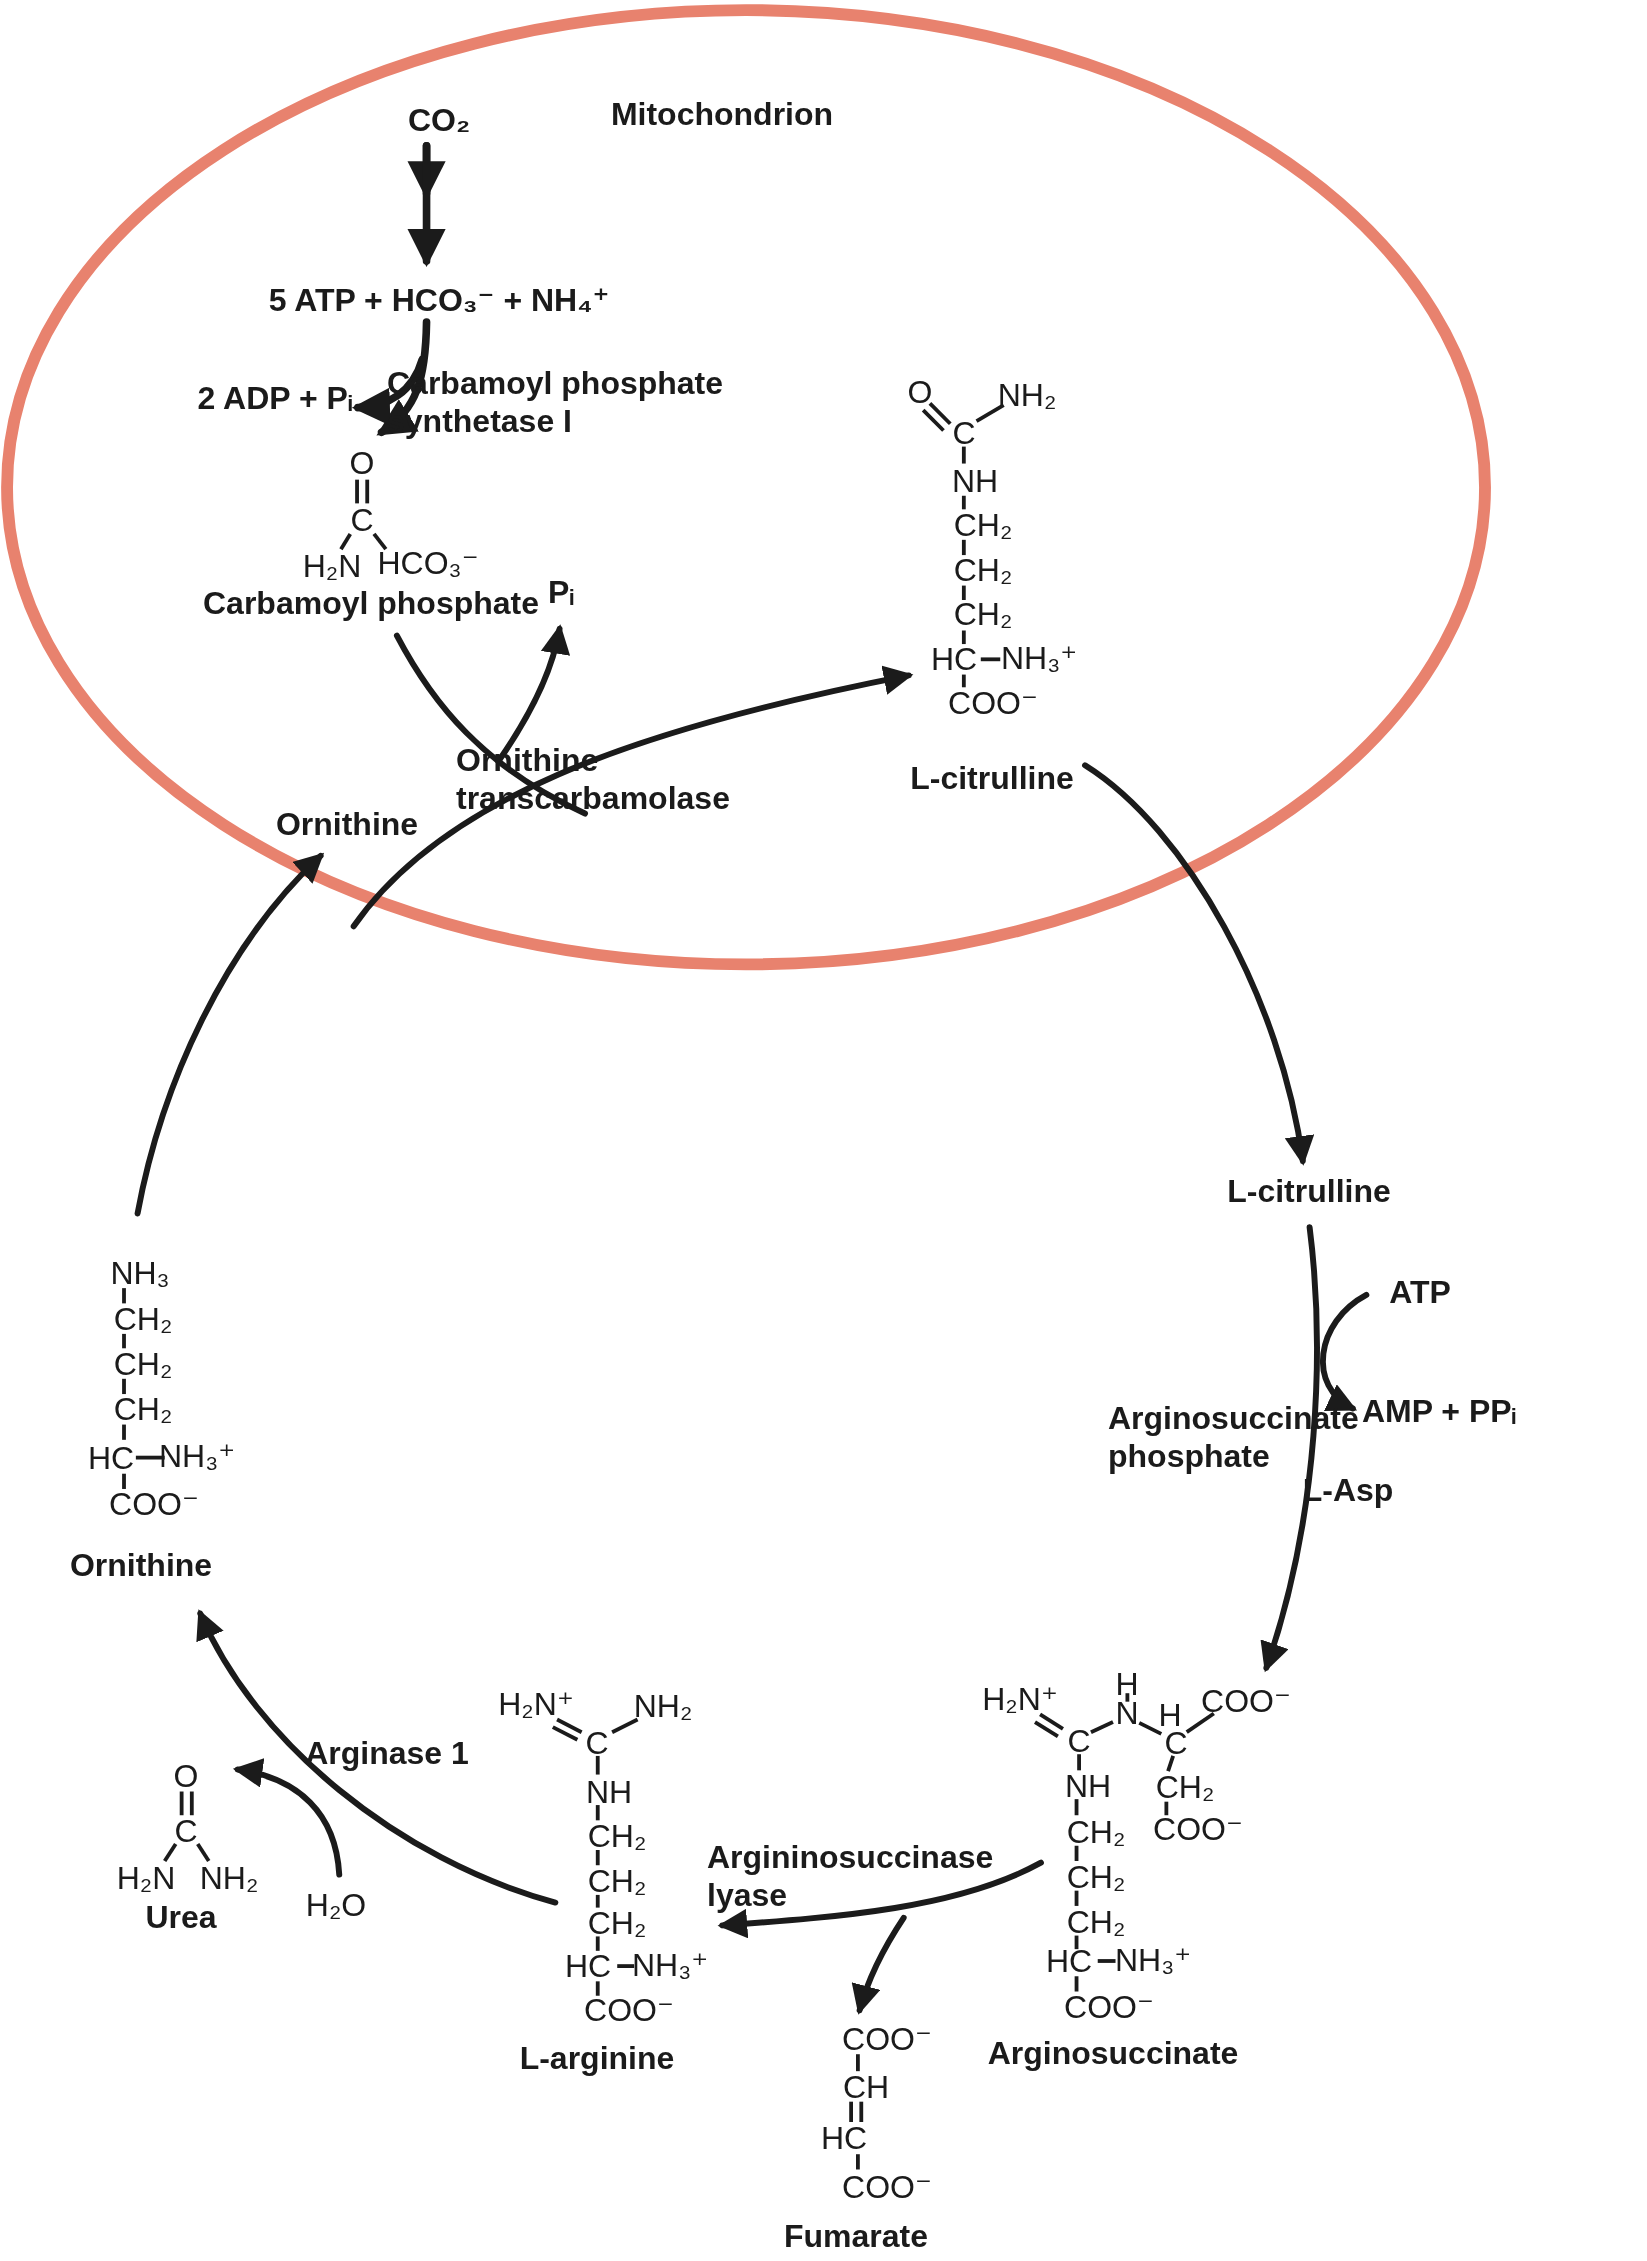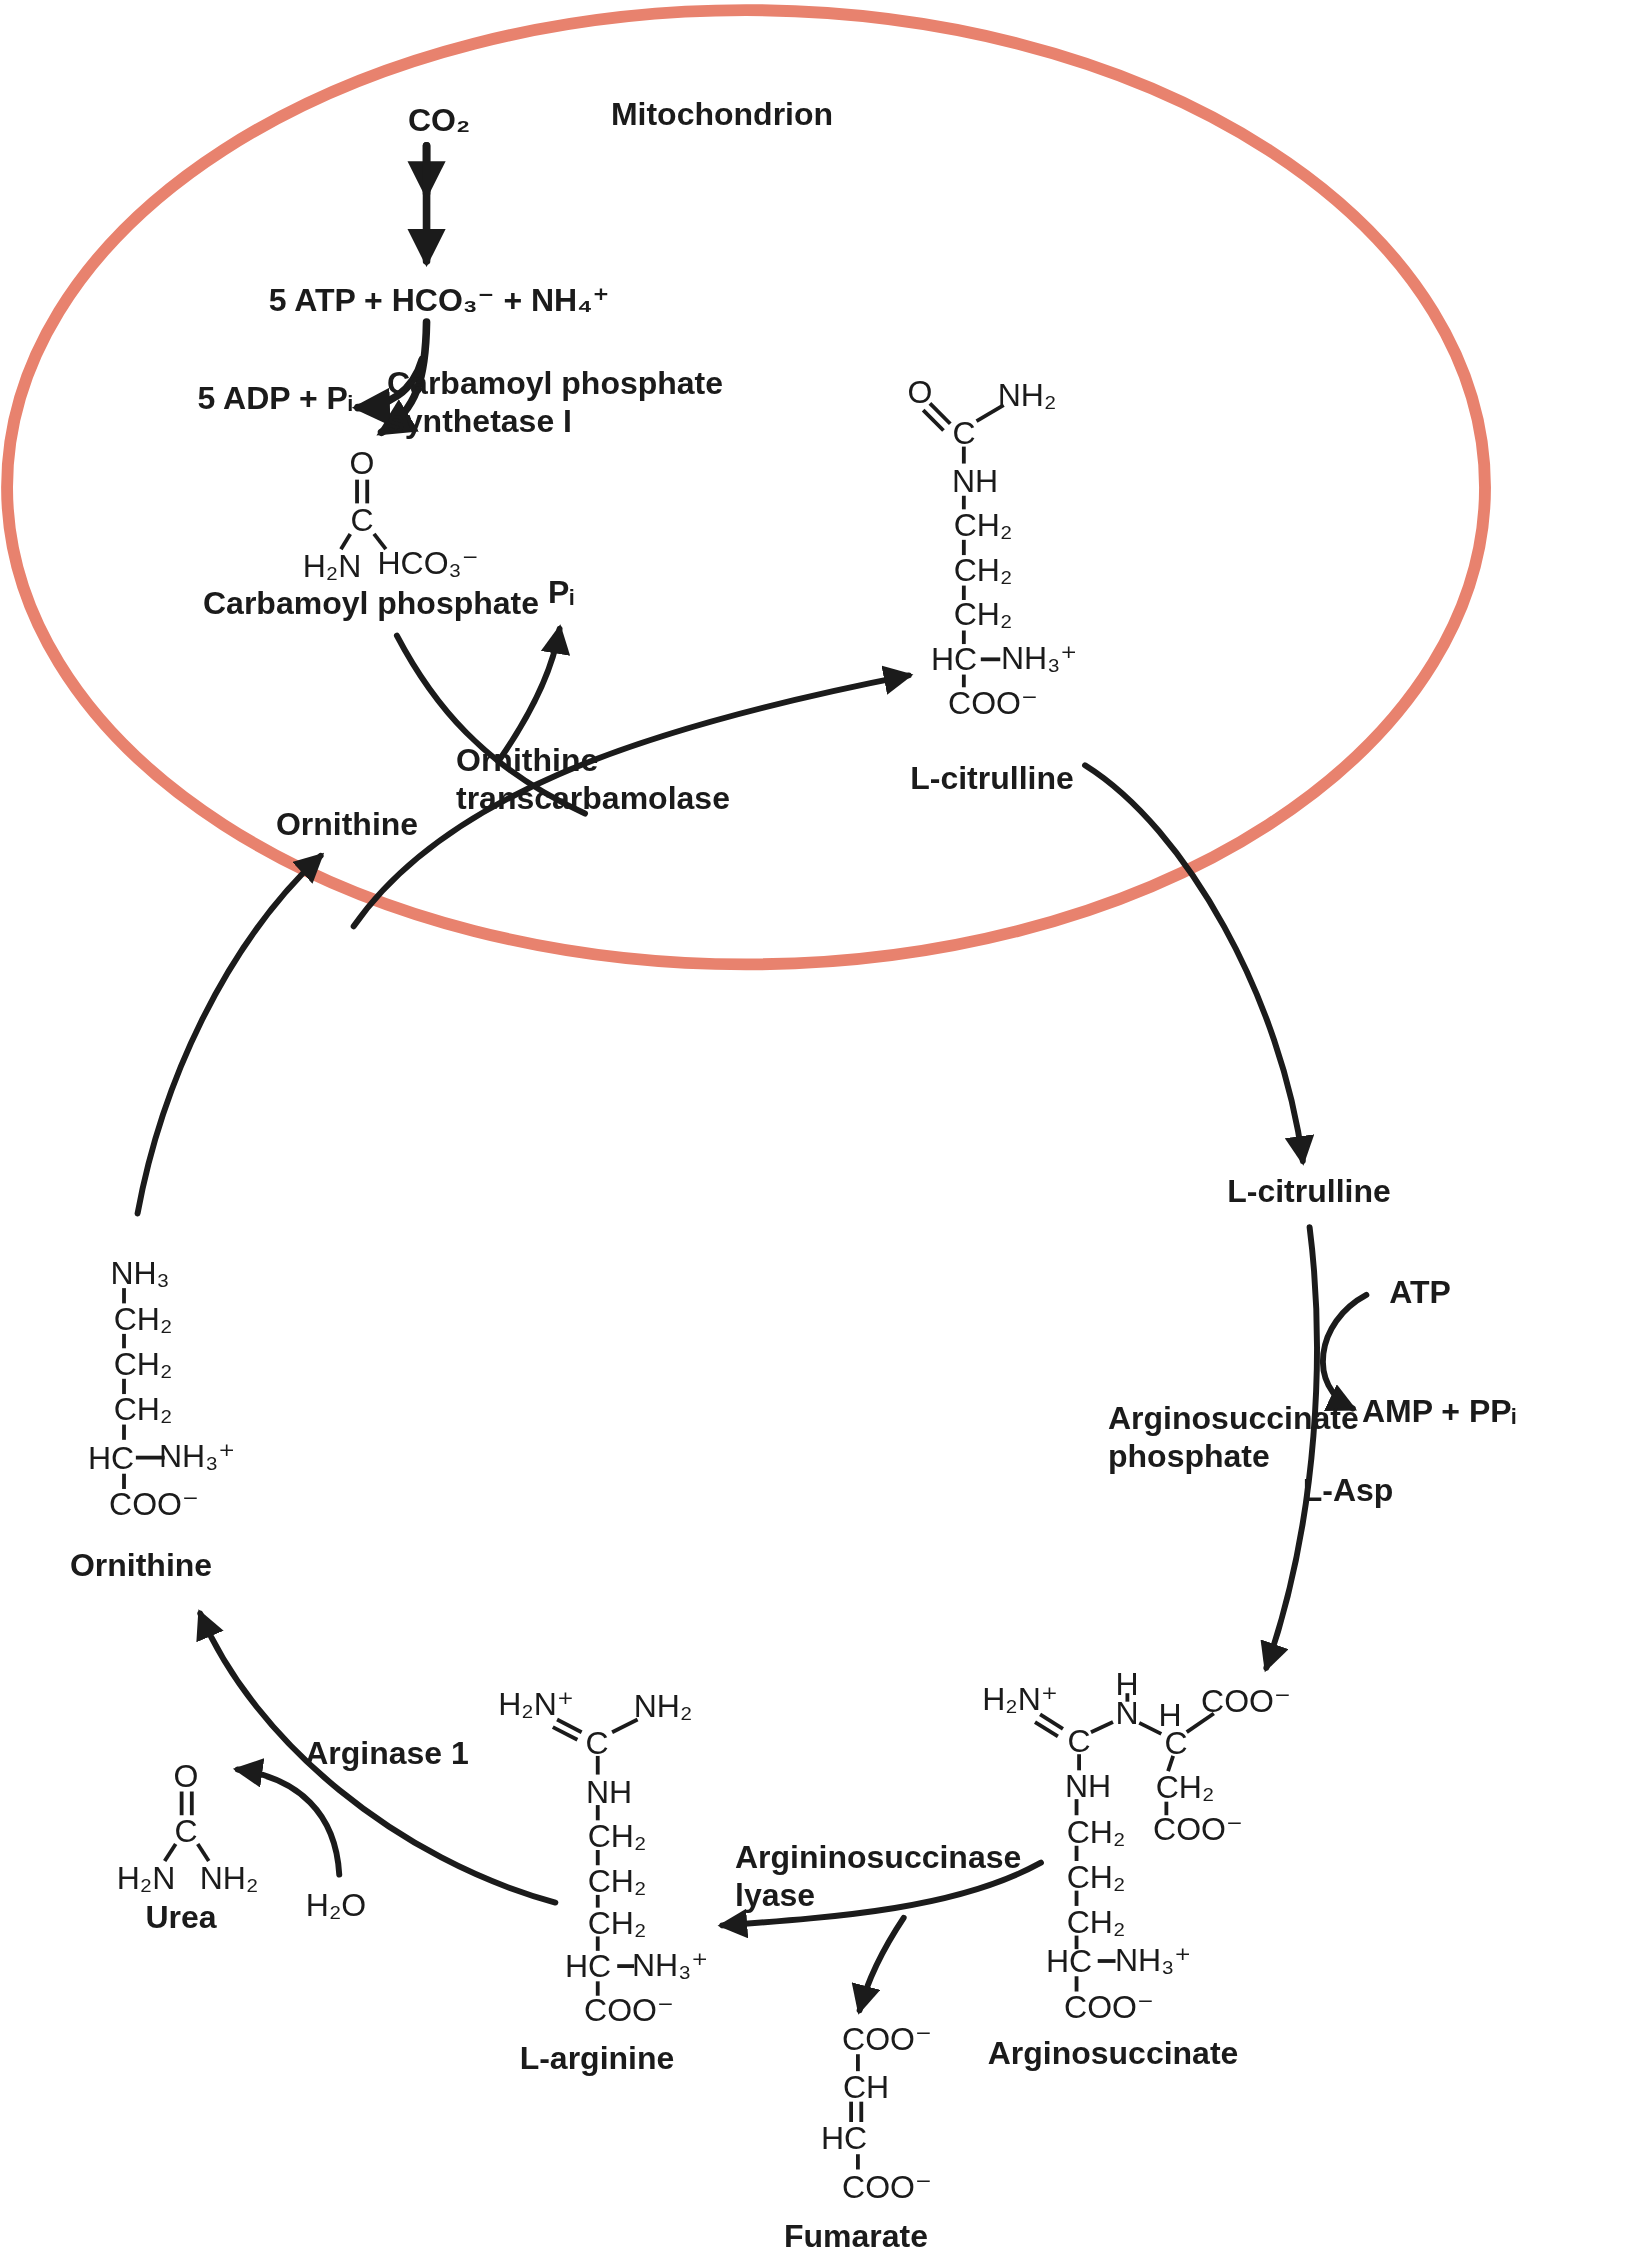--- a/index.html
+++ b/index.html
@@ -113,21 +113,21 @@
       <line x1="1012" y1="2424" x2="1012" y2="2444"></line>
       <line x1="1004" y1="2480" x2="1004" y2="2504"></line>
         <line x1="1016" y1="2480" x2="1016" y2="2504"></line>
       <line x1="1012" y1="2542" x2="1012" y2="2560"></line>
     </g>
   </svg>
 
   <div class="lbl" style="left:722px;top:114px">Mitochondrion</div>
   <div class="lbl" style="left:439px;top:120px">CO₂</div>
   <div class="lbl" style="left:439px;top:300px">5 ATP + HCO₃⁻ + NH₄⁺</div>
-  <div class="lbl" style="left:275px;top:398px">5 ADP + Pᵢ</div>
+  <div class="lbl" style="left:275px;top:398px">2 ADP + Pᵢ</div>
 
   <div class="lblblock" style="left:387px;top:364px">
     <div>Carbamoyl phosphate</div>
     <div>synthetase I</div>
   </div>
 
   <div class="lbl" style="left:371px;top:603px">Carbamoyl phosphate</div>
   <div class="lbl" style="left:561px;top:592px">Pᵢ</div>
 
   <div class="lblblock" style="left:456px;top:741px">
@@ -146,21 +146,21 @@
     <div>phosphate</div>
   </div>
 
   <div class="lbl" style="left:1348px;top:1490px">L-Asp</div>
   <div class="lbl" style="left:141px;top:1565px">Ornithine</div>
   <div class="lbl" style="left:387px;top:1753px">Arginase 1</div>
   <div class="lbl" style="left:181px;top:1917px">Urea</div>
   <div class="atom" style="left:336px;top:1905px">H₂O</div>
   <div class="lbl" style="left:597px;top:2058px">L-arginine</div>
 
-  <div class="lblblock" style="left:735px;top:1838px">
+  <div class="lblblock" style="left:707px;top:1838px">
     <div>Argininosuccinase</div>
     <div>lyase</div>
   </div>
 
   <div class="lbl" style="left:1113px;top:2053px">Arginosuccinate</div>
   <div class="lbl" style="left:856px;top:2236px">Fumarate</div>
 
   <div class="atom" style="left:362px;top:463px">O</div>
   <div class="atom" style="left:362px;top:520px">C</div>
   <div class="atom" style="left:332px;top:566px">H₂N</div>

